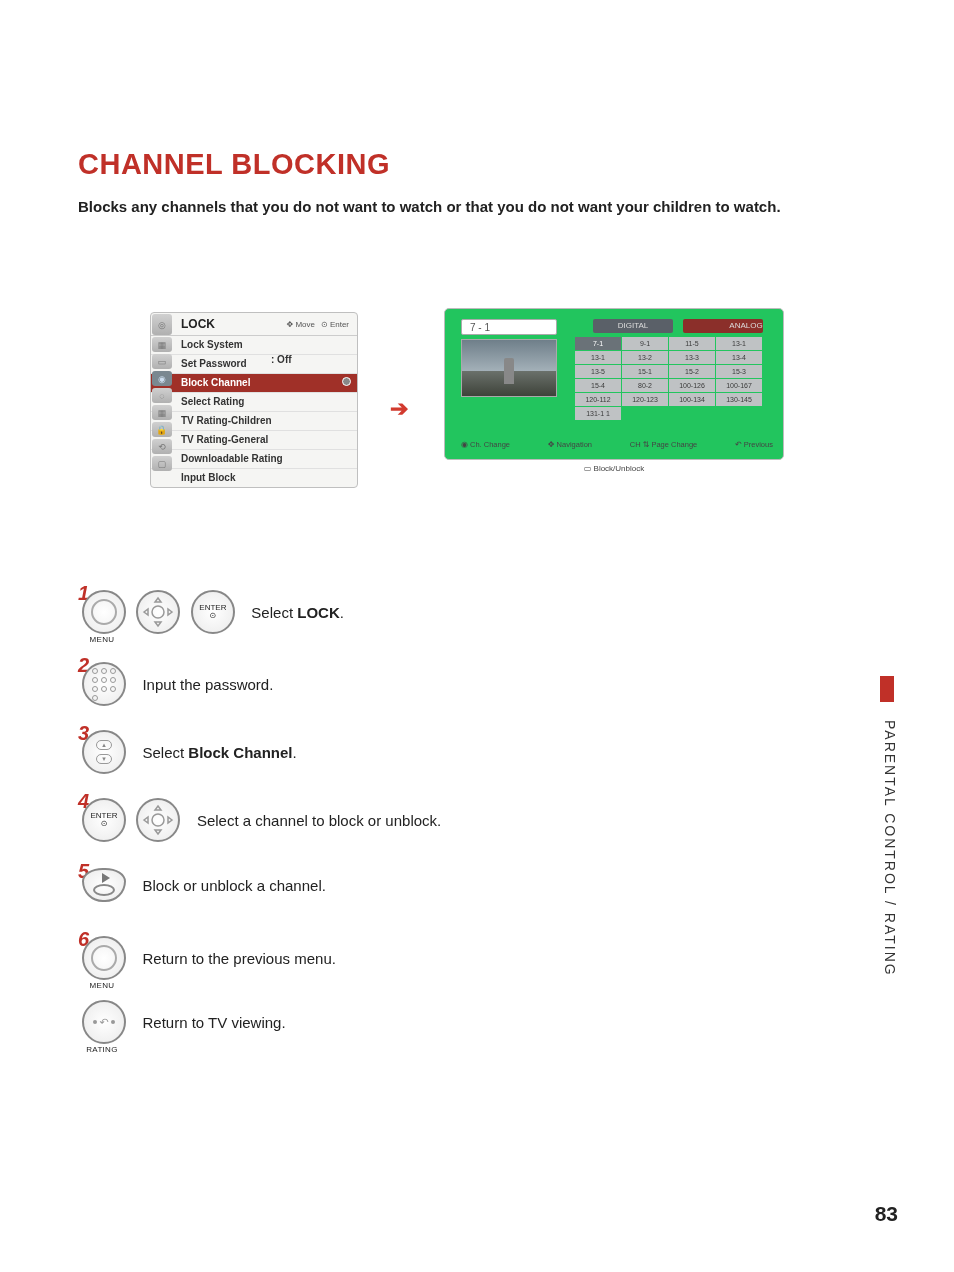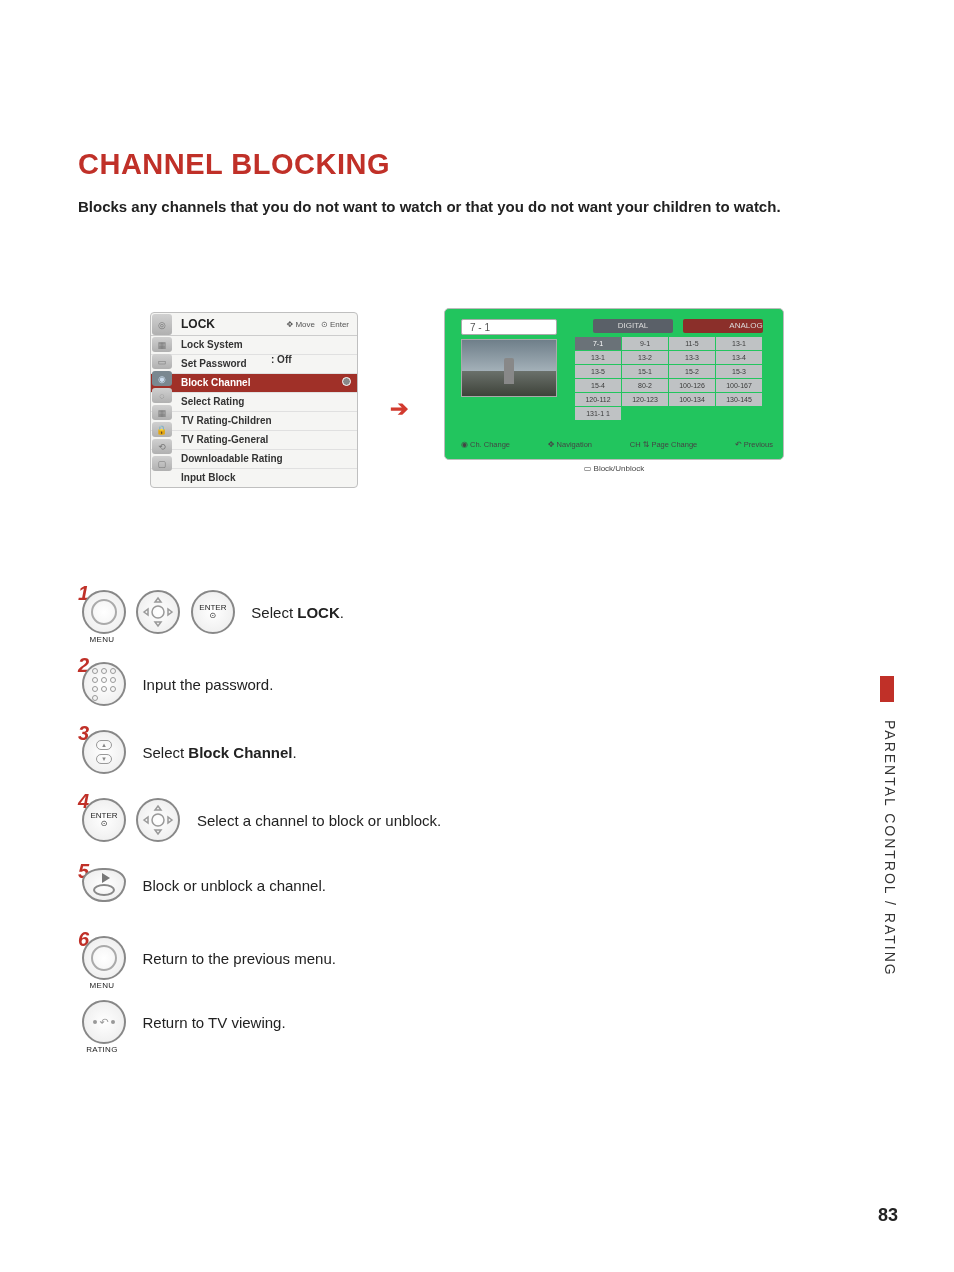--- a/index.html
+++ b/index.html
@@ -272,21 +272,21 @@
     top: 720px;
     writing-mode: vertical-rl;
     font-size: 14px;
     letter-spacing: 2px;
     color: #333;
   }
   .page-num {
     position: absolute;
     right: 56px;
     bottom: 46px;
-    font-size: 18px;
+    font-size: 21px;
     font-weight: bold;
   }
 </style>
 </head>
 <body>
 
 <div class="page-title">CHANNEL BLOCKING</div>
 <div class="page-sub">Blocks any channels that you do not want to watch or that you do not want your children to watch.</div>
 
 <div class="osd-left">

